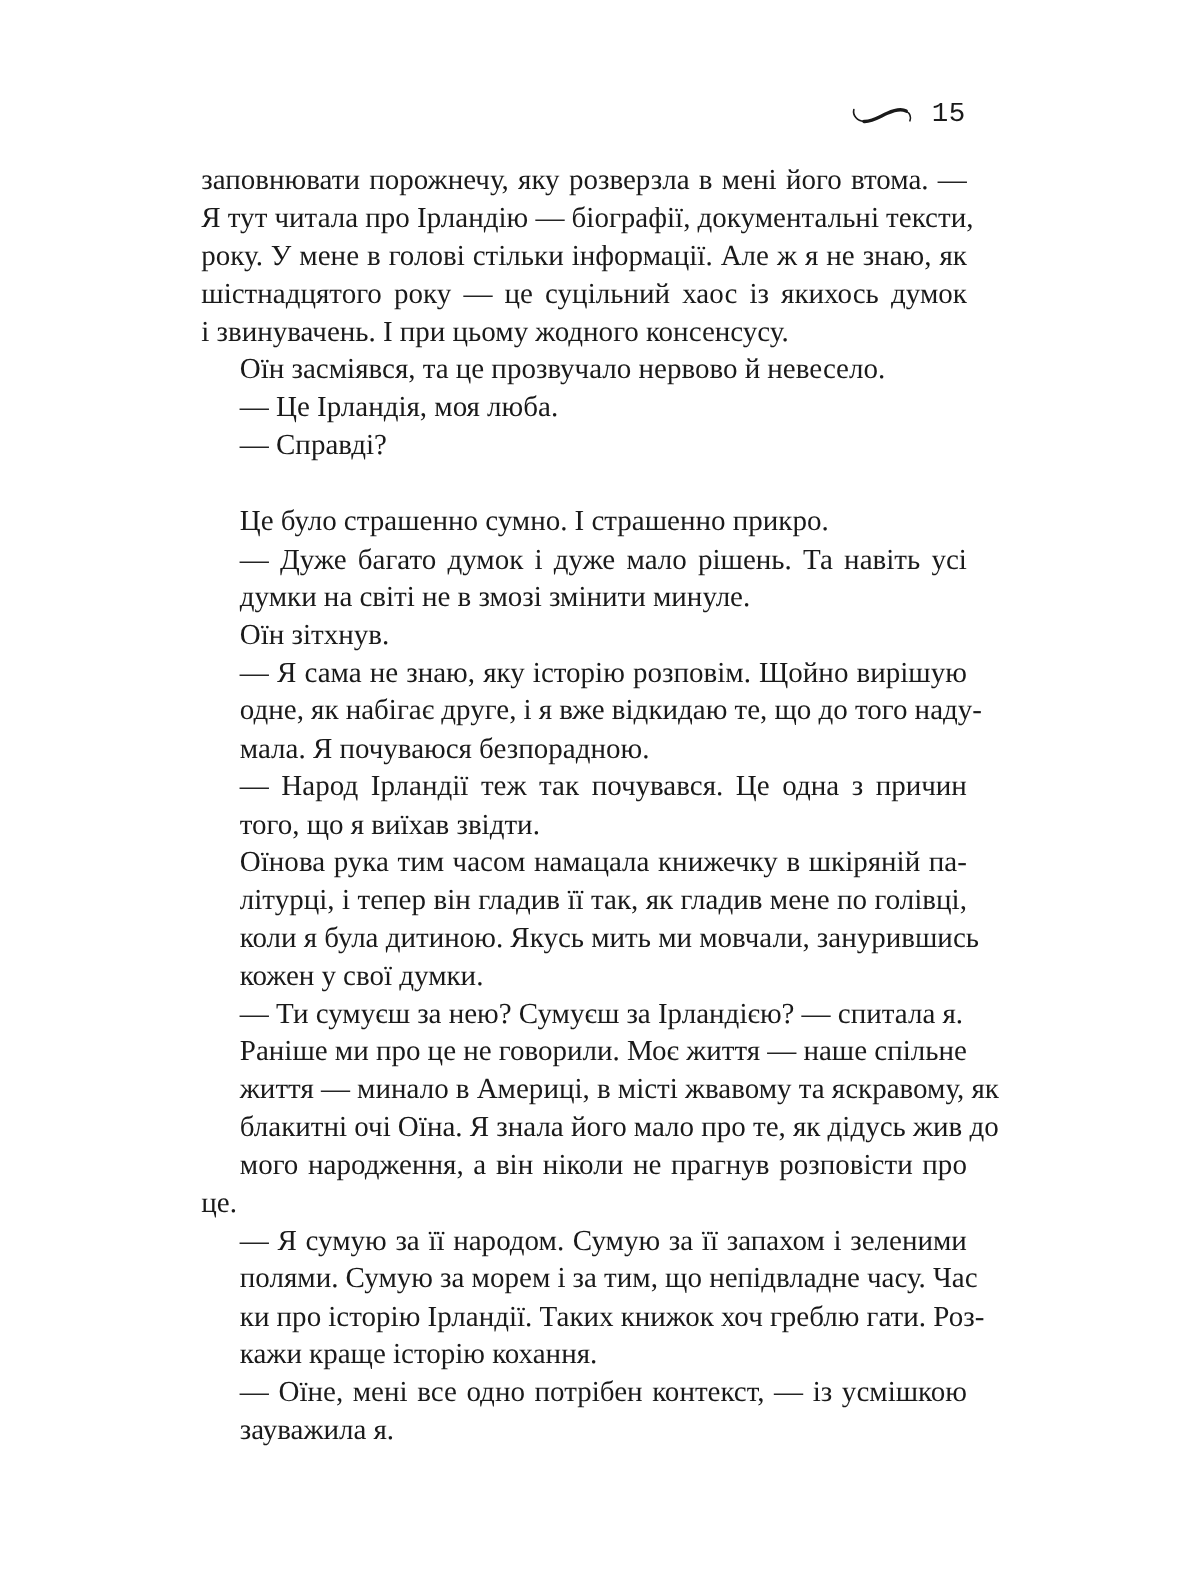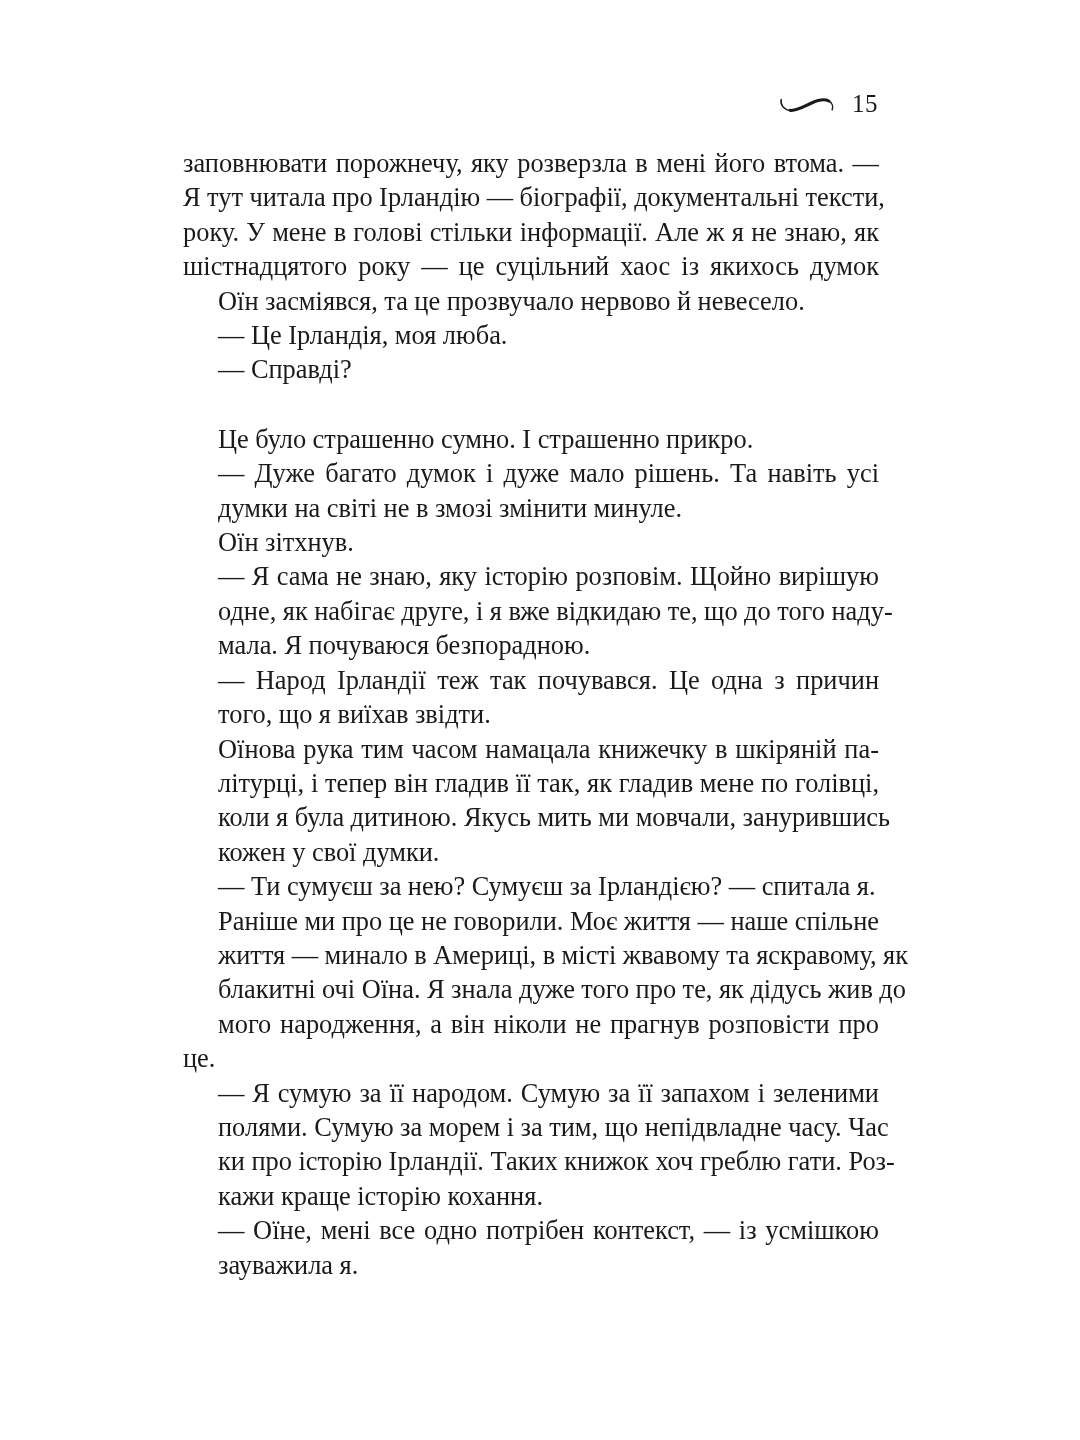--- a/index.html
+++ b/index.html
@@ -36,21 +36,21 @@
   }
 
   .swash {
     display: block;
     width: 58px;
     height: 26px;
     flex: 0 0 auto;
   }
 
   .folio {
-    font-family: Liberation Serif, serif;
+    font-family: Liberation Mono, monospace;
     font-size: 25px;
     line-height: 1;
     letter-spacing: 0.5px;
     color: #1a1a1a;
     padding-bottom: 2px;
   }
 
   
   .textblock {
     position: absolute;
@@ -104,20 +104,21 @@
     </svg>
     <span class="folio">15</span>
   </div>
 
   <div class="textblock">
       <p class="para cont">
         <span class="ln">заповнювати порожнечу, яку розверзла в мені його втома. —</span>
         <span class="ln">Я тут читала про Ірландію — біографії, документальні тексти,</span>
         <span class="ln">року. У мене в голові стільки інформації. Але ж я не знаю, як</span>
         <span class="ln">шістнадцятого року — це суцільний хаос із якихось думок</span>
+        <span class="ln last">і звинувачень. І при цьому жодного консенсусу.</span>
       </p>
       <p class="para indent">
         <span class="ln last" style="text-indent: 35px;">Оїн засміявся, та це прозвучало нервово й невесело.</span>
       </p>
       <p class="para indent">
         <span class="ln last" style="text-indent: 35px;">— Це Ірландія, моя люба.</span>
       </p>
       <p class="para indent">
         <span class="ln last" style="text-indent: 35px;">— Справді?</span>
       </p>
@@ -145,21 +146,21 @@
         <span class="ln">літурці, і тепер він гладив її так, як гладив мене по голівці,</span>
         <span class="ln">коли я була дитиною. Якусь мить ми мовчали, занурившись</span>
         <span class="ln last">кожен у свої думки.</span>
       </p>
       <p class="para indent">
         <span class="ln last" style="text-indent: 35px;">— Ти сумуєш за нею? Сумуєш за Ірландією? — спитала я.</span>
       </p>
       <p class="para indent">
         <span class="ln" style="text-indent: 35px;">Раніше ми про це не говорили. Моє життя — наше спільне</span>
         <span class="ln">життя — минало в Америці, в місті жвавому та яскравому, як</span>
-        <span class="ln">блакитні очі Оїна. Я знала дуже того про те, як дідусь жив до</span>
+        <span class="ln">блакитні очі Оїна. Я знала його мало про те, як дідусь жив до</span>
         <span class="ln last">мого народження, а він ніколи не прагнув розповісти про це.</span>
       </p>
       <p class="para indent">
         <span class="ln" style="text-indent: 35px;">— Я сумую за її народом. Сумую за її запахом і зеленими</span>
         <span class="ln">полями. Сумую за морем і за тим, що непідвладне часу. Час</span>
         <span class="ln">ки про історію Ірландії. Таких книжок хоч греблю гати. Роз-</span>
         <span class="ln last">кажи краще історію кохання.</span>
       </p>
       <p class="para indent">
         <span class="ln" style="text-indent: 35px;">— Оїне, мені все одно потрібен контекст, — із усмішкою</span>

